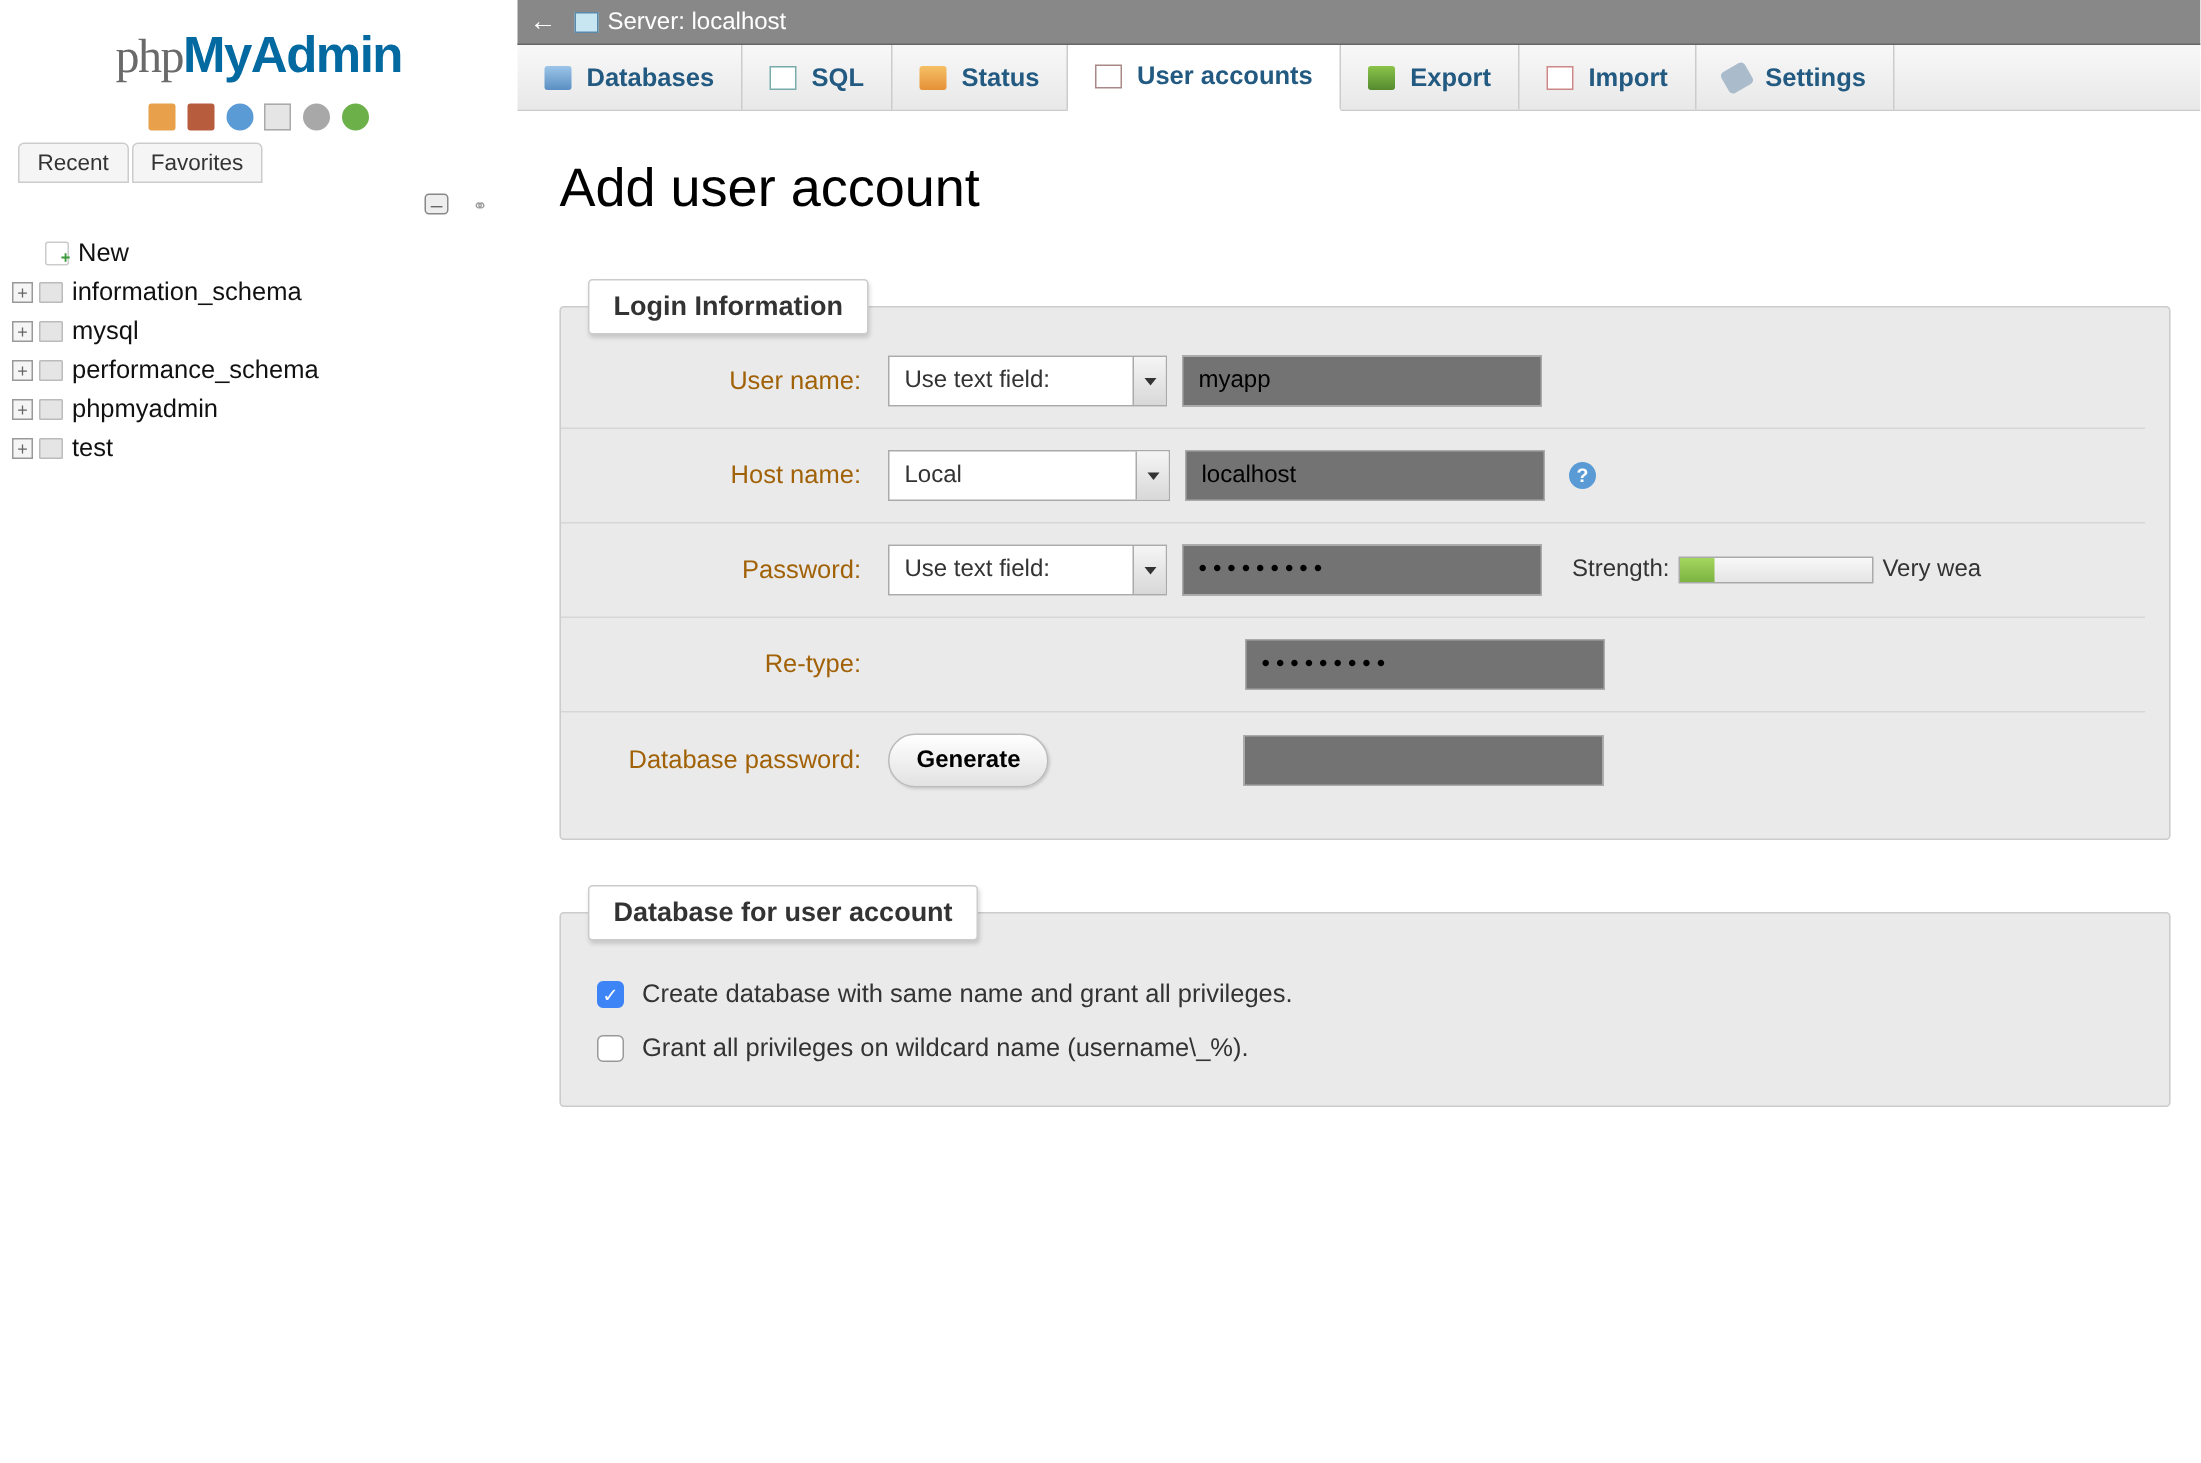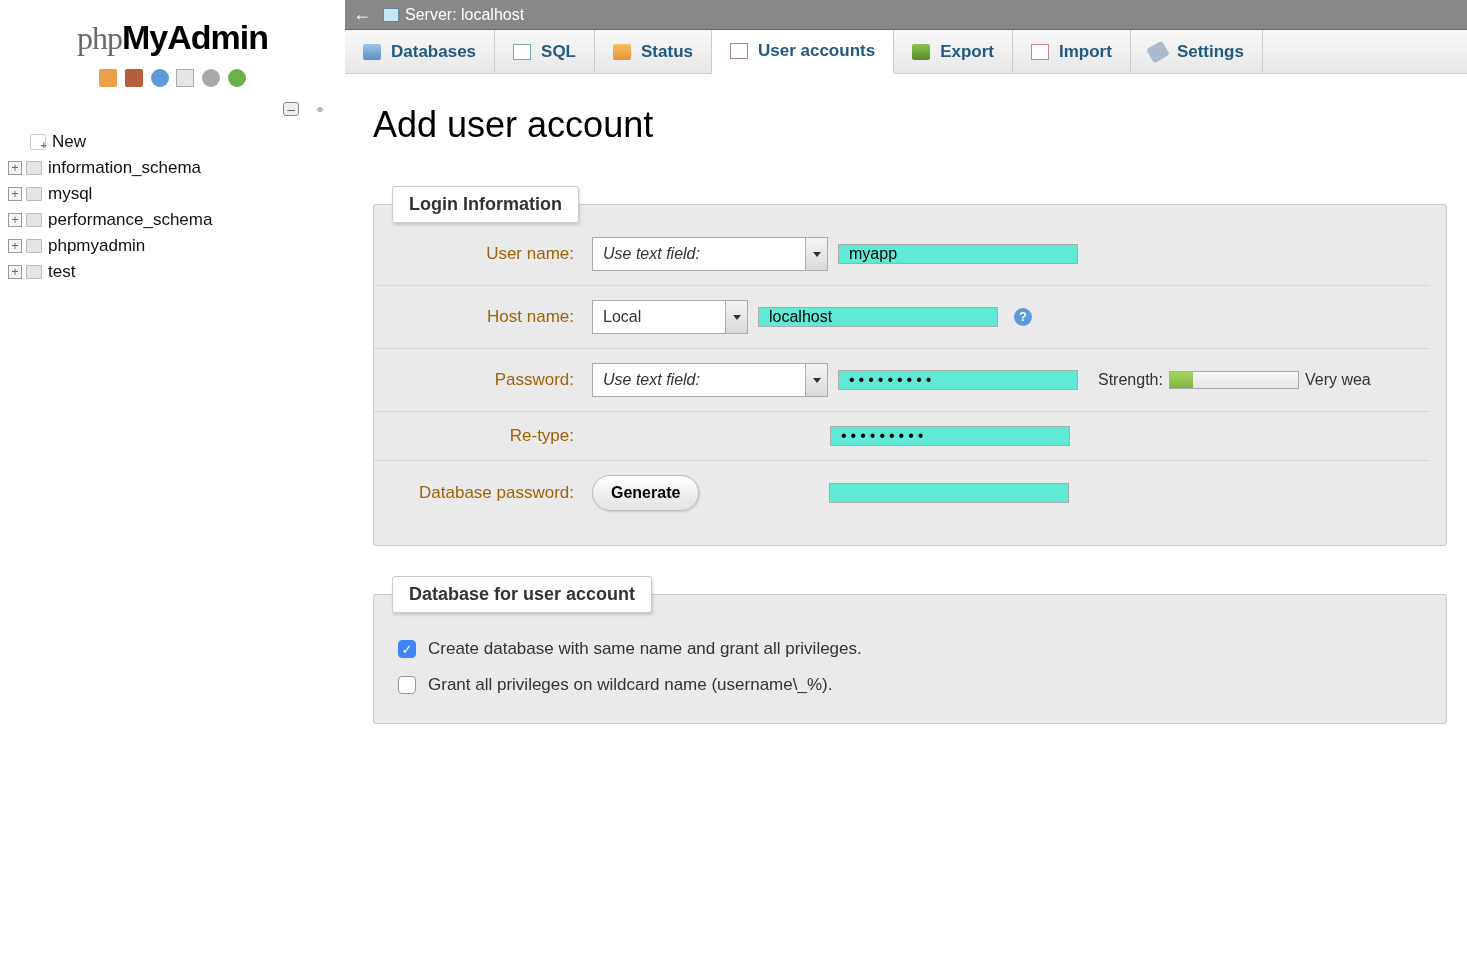--- a/index.html
+++ b/index.html
@@ -3,21 +3,21 @@
 <meta charset="utf-8">
 <style>
 * { box-sizing: border-box; margin: 0; padding: 0; }
 body { font-family: -apple-system, sans-serif; font-size: 14px; color: #333; background: #fff; width: 1467px; height: 975px; overflow: hidden; }
 .layout { display: flex; height: 100%; }
 
 
 .sidebar { width: 345px; background: #fff; padding: 10px 0 0 0; }
 .logo { text-align: center; padding: 8px 0; }
 .logo .php { font-family: serif; font-size: 32px; font-weight: normal; color: #6a6a6a; letter-spacing: -1px; }
-.logo .myadmin { font-family: sans-serif; font-size: 34px; font-weight: bold; color: #000000; letter-spacing: -1px; }
+.logo .myadmin { font-family: sans-serif; font-size: 34px; font-weight: bold; color: #0369a1; letter-spacing: -1px; }
 .toolbar-icons { text-align: center; padding: 4px 0 8px 0; }
 .toolbar-icons span { display: inline-block; width: 18px; height: 18px; margin: 0 2px; vertical-align: middle; }
 .tab-buttons { display: flex; padding: 0 12px; }
 .tab-btn { background: #f5f5f5; border: 1px solid #ccc; border-radius: 4px 4px 0 0; padding: 4px 12px; font-size: 15px; margin-right: 2px; cursor: pointer; }
 .nav-icons { text-align: right; padding: 6px 20px 6px 0; }
 .nav-icons span { display: inline-block; margin-left: 4px; }
 .minus-box { display: inline-block; width: 16px; height: 14px; border: 1px solid #888; border-radius: 3px; background: #eee; text-align: center; line-height: 12px; font-size: 14px; color: #666; }
 .link-ico { display: inline-block; width: 18px; height: 10px; color: #999; font-size: 12px; }
 .tree { padding: 6px 8px 0 8px; }
 .tree-item { display: flex; align-items: center; padding: 3px 0; font-size: 17px; color: #111; }
@@ -51,28 +51,28 @@
 
 fieldset { border: 1px solid #ccc; border-radius: 3px; background: #eaeaea; padding: 0 16px 20px 0; margin-bottom: 30px; position: relative; }
 legend { background: #fff; border: 1px solid #ccc; border-radius: 3px; padding: 7px 16px; font-size: 18px; font-weight: bold; margin-left: 18px; box-shadow: 1px 2px 3px rgba(0,0,0,0.15); }
 
 .form-row { display: flex; align-items: center; padding: 14px 18px; border-bottom: 1px solid #d6d6d6; }
 .form-row:last-child { border-bottom: none; }
 .form-label { width: 200px; text-align: right; padding-right: 18px; font-size: 17px; color: #a16207; }
 .form-controls { display: flex; align-items: center; gap: 10px; flex: 1; }
 
 .select-wrap { display: inline-flex; border: 1px solid #aaa; background: #fff; height: 34px; align-items: stretch; }
-.select-wrap.w210 { width: 236px; font-style: italic; }
-.select-wrap.w160 { width: 156px; }
+.select-wrap.w210 { width: 186px; }
+.select-wrap.w160 { width: 188px; }
 .select-wrap.w290 { width: 298px; }
 .select-text { flex: 1; padding: 0 10px; display: flex; align-items: center; font-size: 16px; }
 .select-arrow { width: 22px; background: linear-gradient(#f5f5f5, #d8d8d8); border-left: 1px solid #aaa; display: flex; align-items: center; justify-content: center; }
 .select-arrow::after { content: ''; border-left: 4px solid transparent; border-right: 4px solid transparent; border-top: 5px solid #333; }
 
-input.text-input { border: 1px solid #aaa; height: 20px; padding: 0 10px; font-size: 16px; width: 240px; background: #5eead4; }
+input.text-input { border: 1px solid #aaa; height: 34px; padding: 0 10px; font-size: 16px; width: 240px; background: #737373; }
 input.text-input.password { letter-spacing: 4px; }
 
 .help-ico { display: inline-block; width: 18px; height: 18px; border-radius: 50%; background: #5a9bd5; color: #fff; text-align: center; line-height: 18px; font-size: 13px; font-weight: bold; margin-left: 6px; }
 
 .strength-wrap { display: flex; align-items: center; gap: 6px; margin-left: 10px; font-size: 16px; text-align: right; }
 .strength-bar { width: 130px; height: 18px; border: 1px solid #aaa; background: linear-gradient(#f8f8f8, #e5e5e5); position: relative; }
 .strength-fill { height: 100%; width: 18%; background: linear-gradient(#a4d65e, #7cb342); }
 
 .gen-btn { background: linear-gradient(#fff, #e2e2e2); border: 1px solid #bbb; border-radius: 20px; padding: 8px 18px; font-size: 16px; font-weight: bold; cursor: pointer; box-shadow: 1px 1px 2px rgba(0,0,0,0.15); }
 
@@ -97,20 +97,24 @@
       <span class="php">php</span><span class="myadmin">MyAdmin</span>
     </div>
     <div class="toolbar-icons">
       <span class="ico-home"></span>
       <span class="ico-exit"></span>
       <span class="ico-help2"></span>
       <span class="ico-doc"></span>
       <span class="ico-gear"></span>
       <span class="ico-refresh"></span>
     </div>
+    <div class="tab-buttons">
+      <div class="tab-btn">Recent</div>
+      <div class="tab-btn">Favorites</div>
+    </div>
     <div class="nav-icons">
       <span class="minus-box">–</span>
       <span class="link-ico">⚭</span>
     </div>
     <div class="tree">
       <div class="tree-item new">
         <span class="new-ico"></span>
         <span>New</span>
       </div>
       <div class="tree-item">

